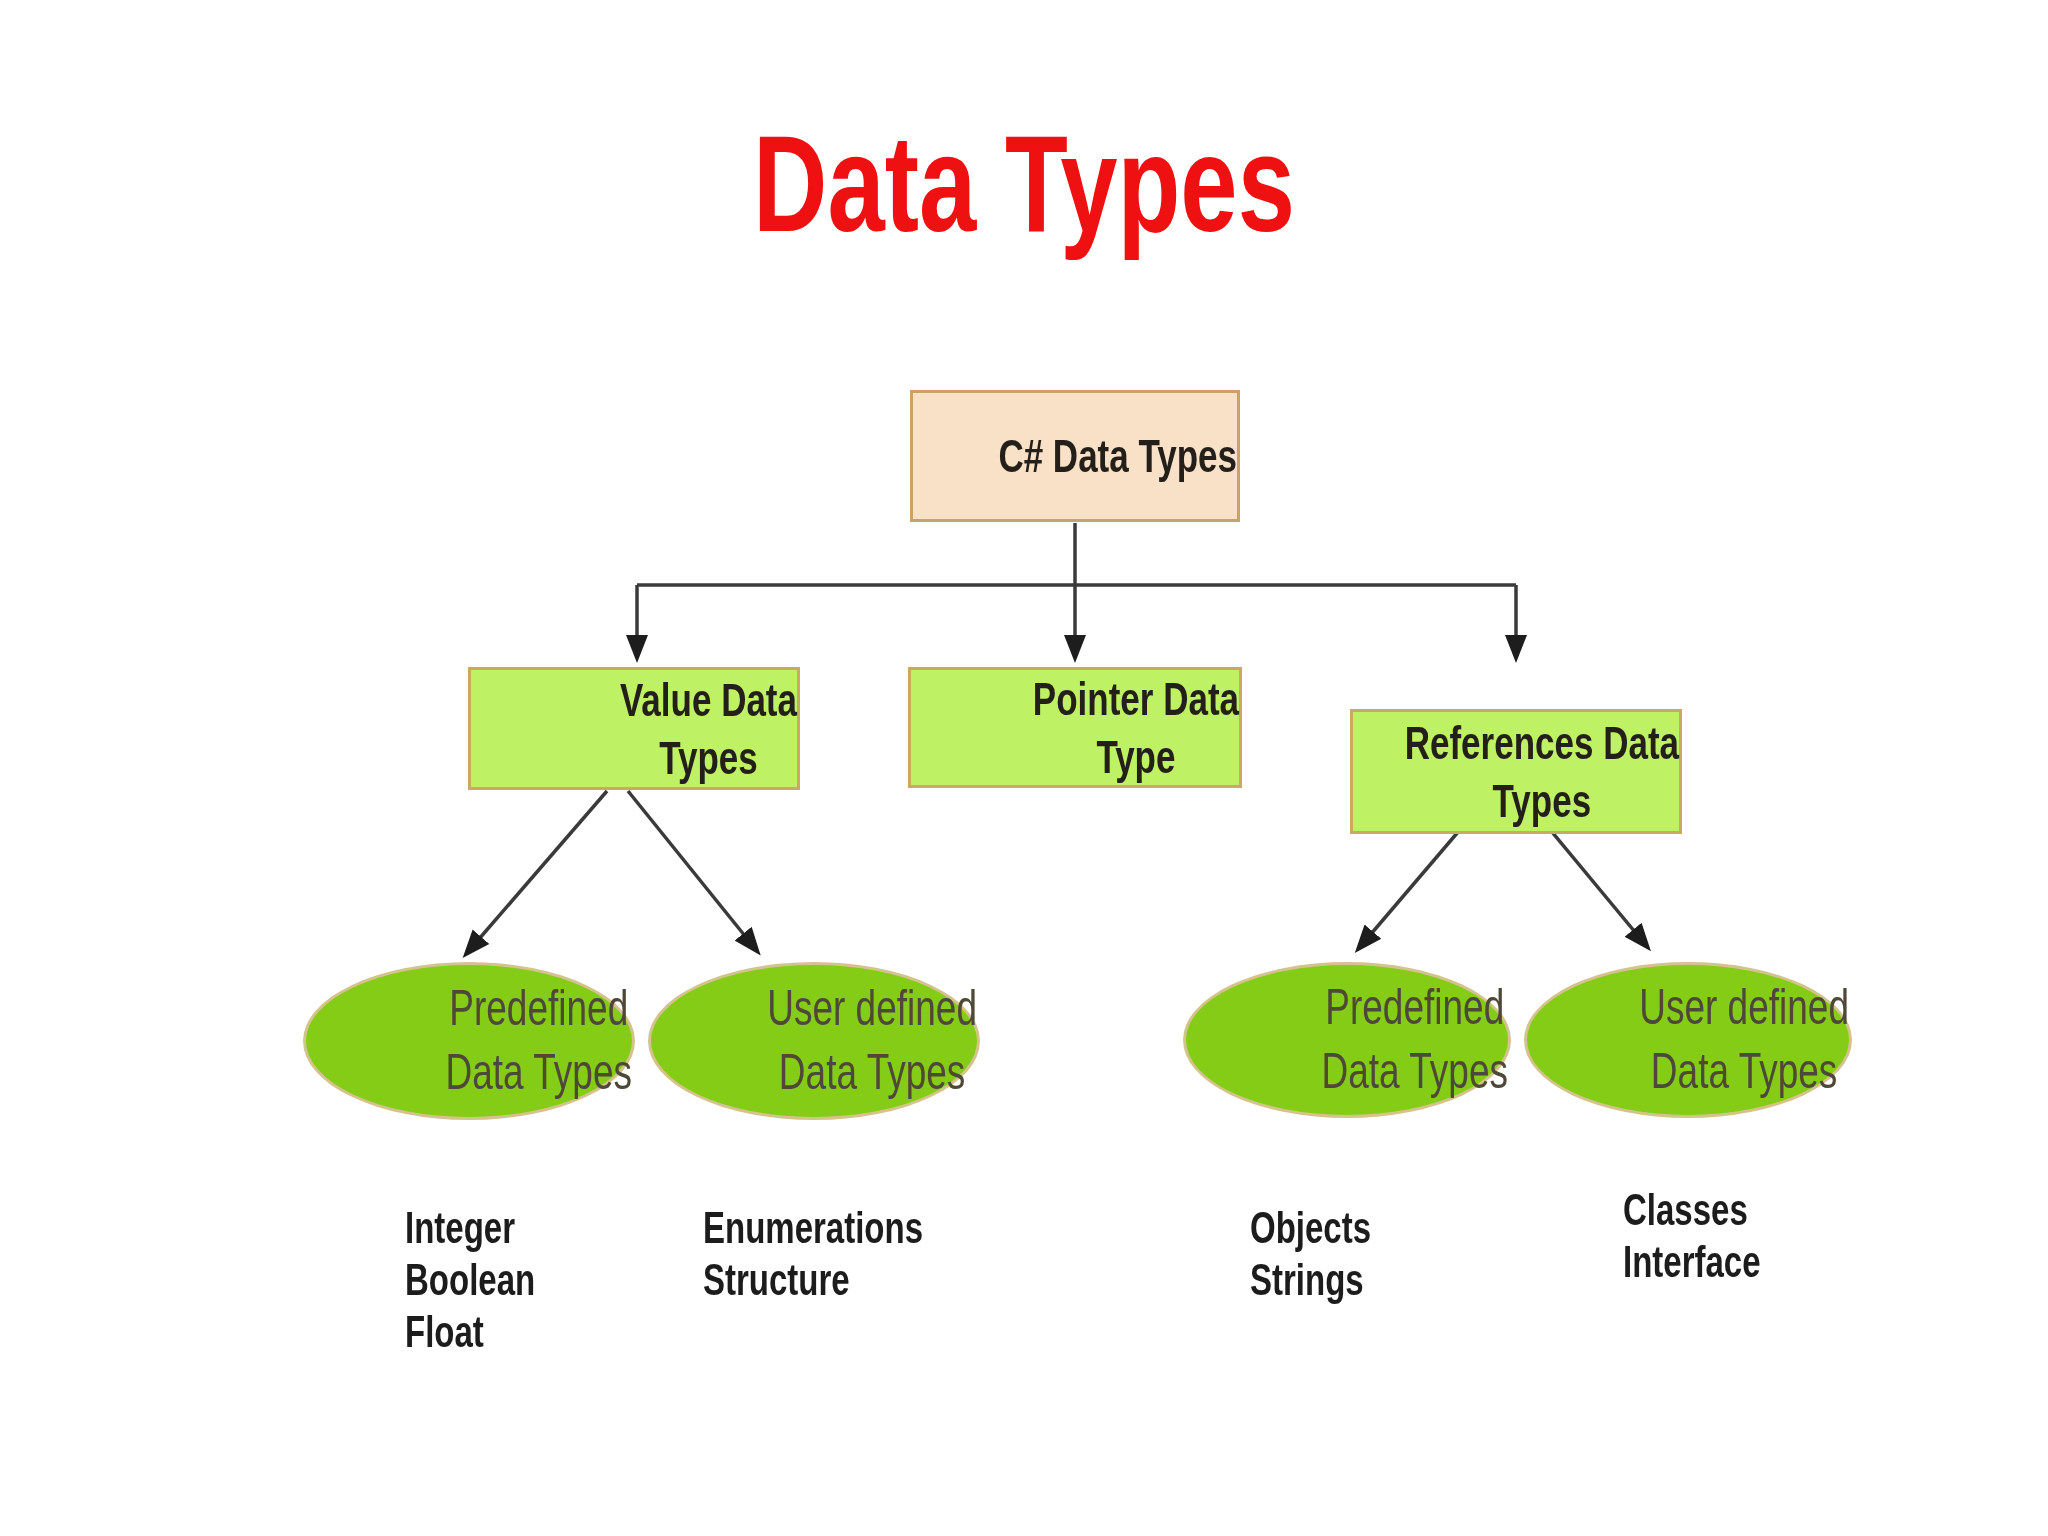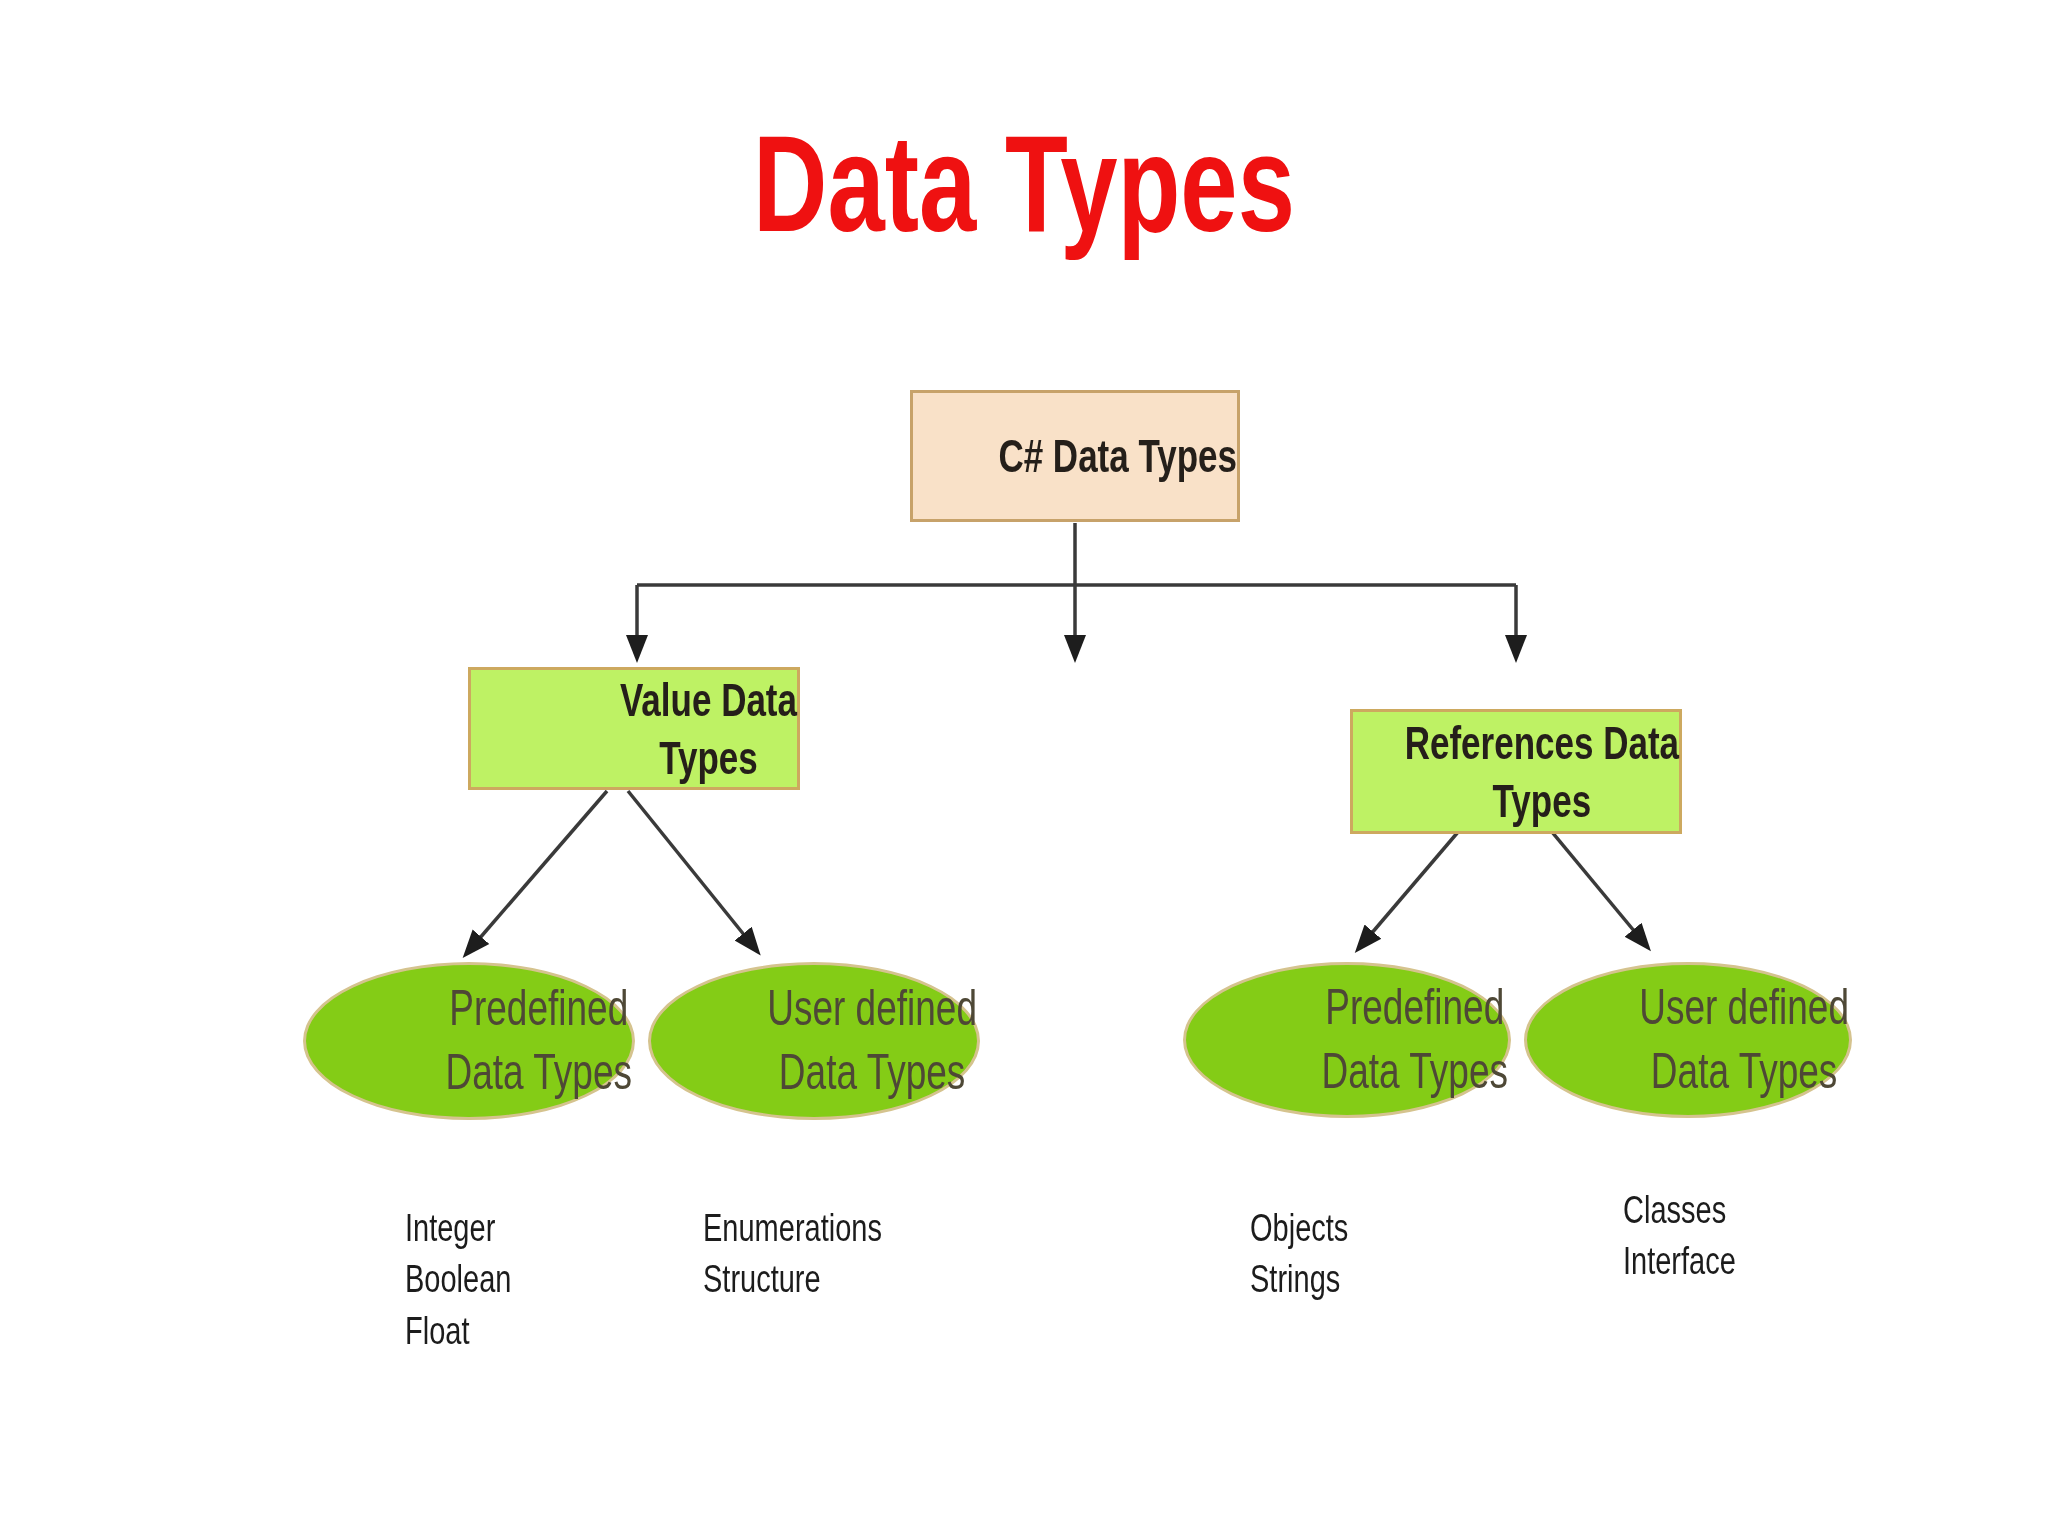--- a/index.html
+++ b/index.html
@@ -49,22 +49,22 @@
     border: 3px solid #d5c38e;
     border-radius: 50%;
     font-weight: normal;
     font-size: 37px;
     line-height: 48px;
     color: #4e4836;
   }
 
   .examples {
     position: absolute;
-    font-weight: normal;
-    font-size: 29px;
+    font-weight: bold;
+    font-size: 33px;
     line-height: 39px;
     color: #1c1c1c;
   }
 
   .wires { position: absolute; left: 0; top: 0; width: 2048px; height: 1536px; }
 </style>
 </head>
 <body>
 
 <div id="stage">
@@ -92,20 +92,24 @@
     </g>
   </svg>
 
   <div class="node box root" style="left:910px; top:390px; width:330px; height:132px;">
     <span class="ty">C# Data Types</span>
   </div>
 
   <div class="node box" style="left:468px; top:667px; width:332px; height:123px;">
     <span class="ty">Value Data
 Types</span>
+  </div>
+  <div class="node box" style="left:908px; top:667px; width:334px; height:121px;">
+    <span class="ty">Pointer Data
+Type</span>
   </div>
   <div class="node box" style="left:1350px; top:665px; width:332px; height:125px;margin-top:44px;">
     <span class="ty">References Data
 Types</span>
   </div>
 
   <div class="node ellipse" style="left:303px; top:962px; width:332px; height:158px;">
     <span class="ty">Predefined
 Data Types</span>
   </div>

